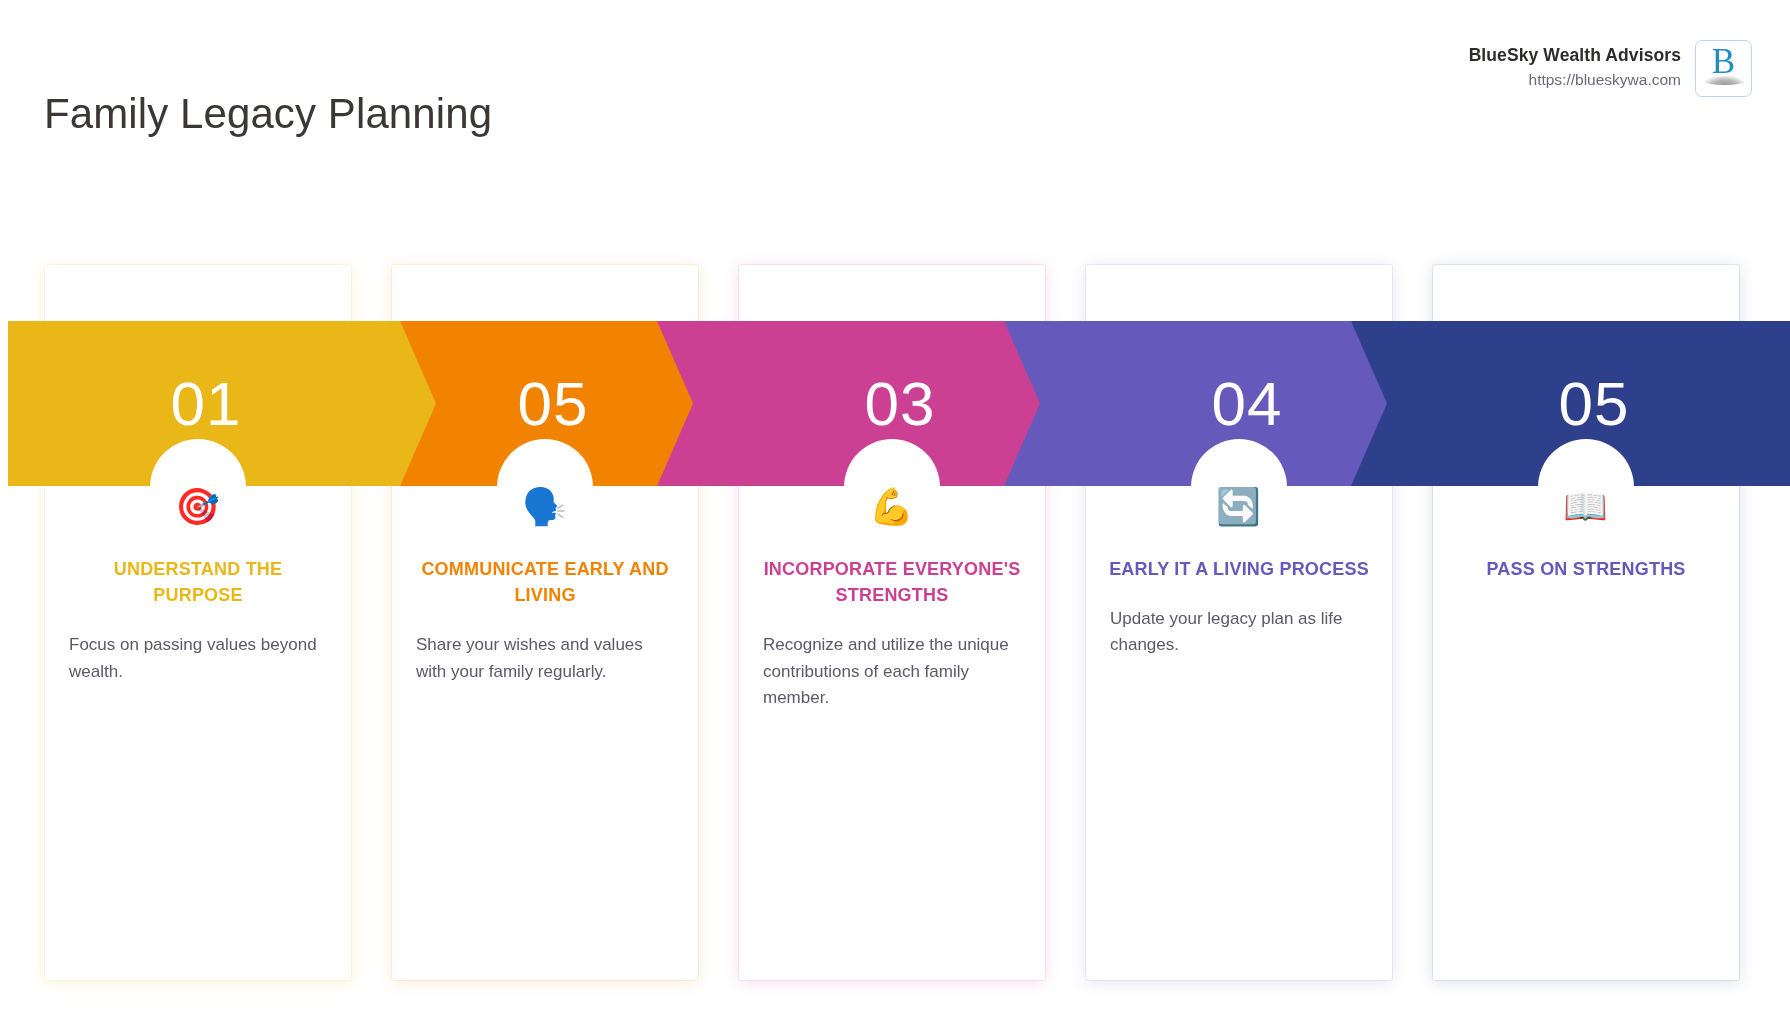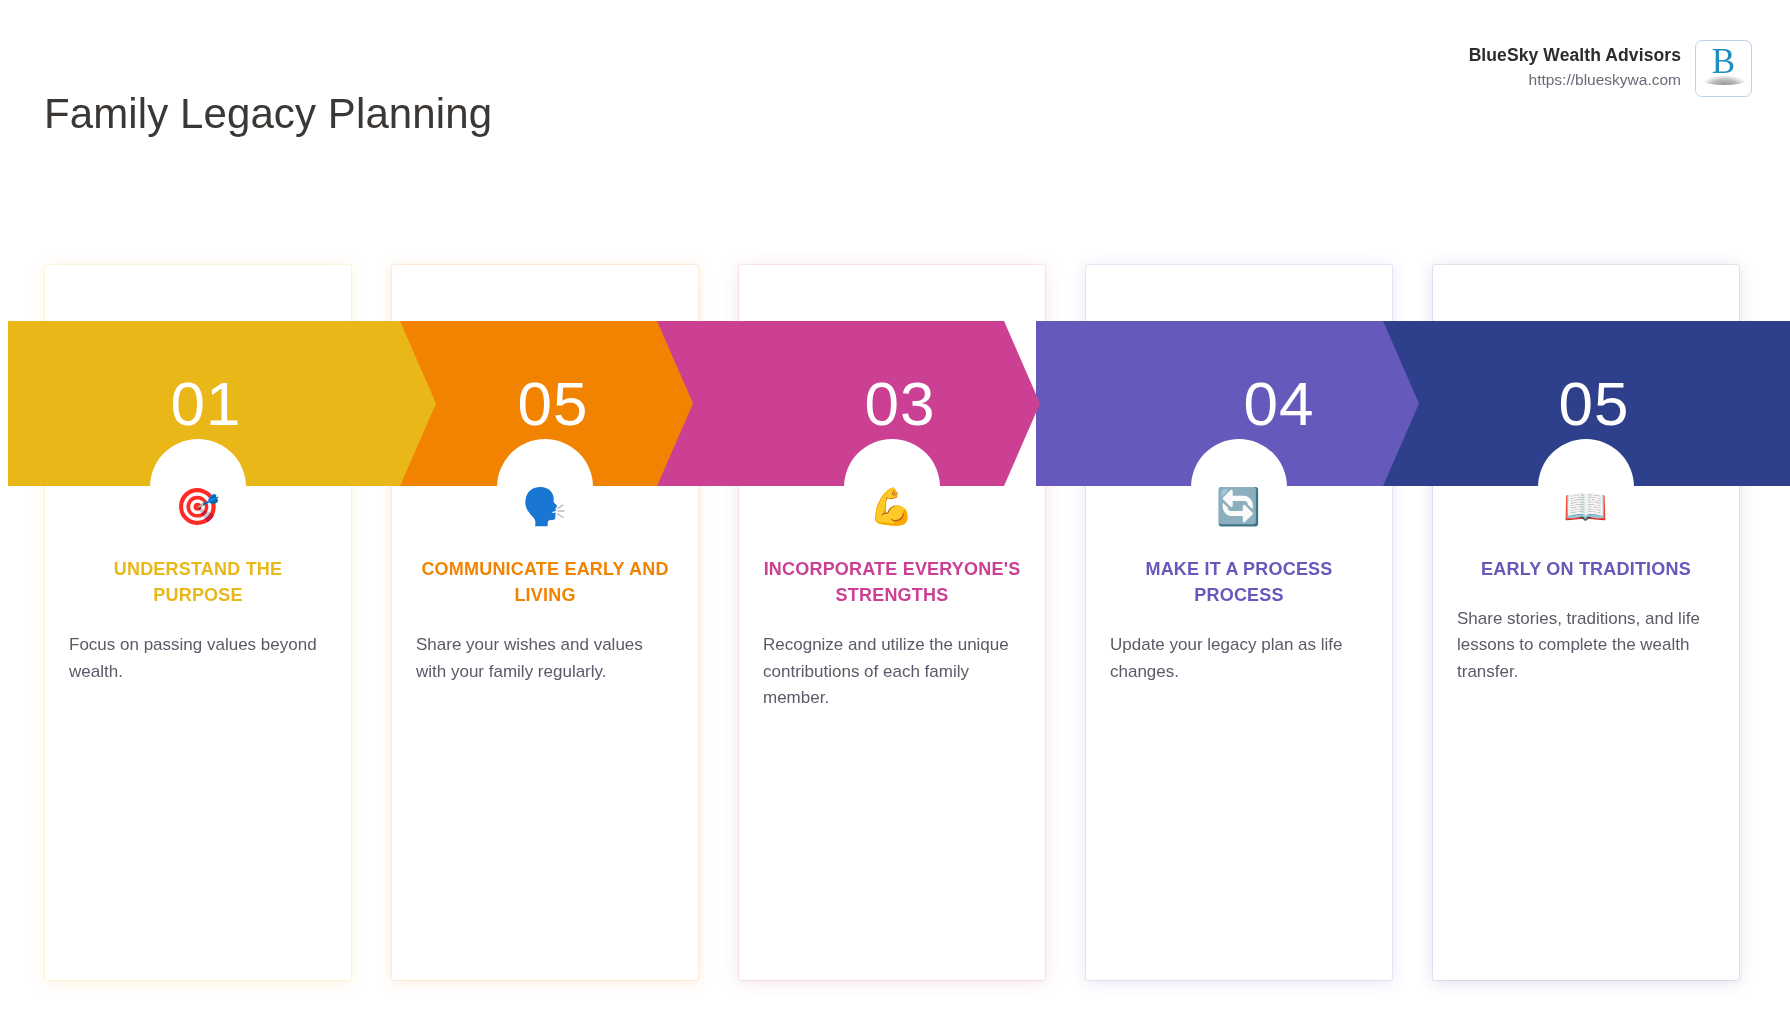--- a/index.html
+++ b/index.html
@@ -235,49 +235,48 @@
         <div class="card" style="left: 739px; box-shadow: rgba(204, 64, 148, 0.1) 0px 0px 0px 1px, rgba(204, 64, 148, 0.17) 0px 2px 16px;">
           <div class="card-content">
             <div class="card-icon">💪</div>
             <div class="card-title" style="color: rgb(204, 64, 148);">INCORPORATE EVERYONE'S STRENGTHS</div>
             <div class="card-body" style="color: rgb(91, 90, 104);">Recognize and utilize the unique contributions of each family member.</div>
           </div>
         </div>
         <div class="card" style="left: 1086px; box-shadow: rgba(101, 89, 188, 0.1) 0px 0px 0px 1px, rgba(101, 89, 188, 0.17) 0px 2px 16px;">
           <div class="card-content">
             <div class="card-icon">🔄</div>
-            <div class="card-title" style="color: rgb(101, 89, 188);">MAKE IT A PROCESS PROCESS</div>
+            <div class="card-title" style="color: rgb(101, 89, 188);">EARLY IT A LIVING PROCESS</div>
             <div class="card-body" style="color: rgb(91, 90, 104);">Update your legacy plan as life changes.</div>
           </div>
         </div>
         <div class="card" style="left: 1433px; box-shadow: rgba(46, 63, 140, 0.1) 0px 0px 0px 1px, rgba(46, 63, 140, 0.17) 0px 2px 16px;">
           <div class="card-content">
             <div class="card-icon">📖</div>
-            <div class="card-title" style="color: rgb(101, 89, 188);">EARLY ON TRADITIONS</div>
-            <div class="card-body" style="color: rgb(91, 90, 104);">Share stories, traditions, and life lessons to complete the wealth transfer.</div>
+            <div class="card-title" style="color: rgb(101, 89, 188);">PASS ON STRENGTHS</div>
           </div>
         </div>
       </div>
     <div class="bands-layer" id="bands-layer">
         <div class="band" style="left: 0px; width: 428px; z-index: 10;">
           <div class="band-shape" style="background: rgb(233, 184, 24); clip-path: polygon(0% 0%, 91.589% 0%, 100% 50%, 91.589% 100%, 0% 100%);"></div>
           <div class="band-num" style="left: 118px; width: 160px; right: auto;">01</div>
         </div>
         <div class="notch" style="left: 150px; z-index: 30;"></div>
         <div class="band" style="left: 302px; width: 383px; z-index: 9;">
           <div class="band-shape" style="background: rgb(242, 131, 0); clip-path: polygon(0% 0%, 90.601% 0%, 100% 50%, 90.601% 100%, 0% 100%);"></div>
           <div class="band-num" style="left: 163px; width: 160px; right: auto;">05</div>
         </div>
         <div class="notch" style="left: 497px; z-index: 30;"></div>
         <div class="band" style="left: 649px; width: 383px; z-index: 8;">
           <div class="band-shape" style="background: rgb(204, 64, 148); clip-path: polygon(0% 0%, 90.601% 0%, 100% 50%, 90.601% 100%, 0% 100%);"></div>
           <div class="band-num" style="left: 163px; width: 160px; right: auto;">03</div>
         </div>
         <div class="notch" style="left: 844px; z-index: 30;"></div>
-        <div class="band" style="left: 1028px; width: 383px; z-index: 7;">
+        <div class="band" style="left: 996px; width: 383px; z-index: 7;">
           <div class="band-shape" style="background: rgb(101, 89, 188); clip-path: polygon(0% 0%, 90.601% 0%, 100% 50%, 90.601% 100%, 0% 100%);"></div>
           <div class="band-num" style="left: 163px; width: 160px; right: auto;">04</div>
         </div>
         <div class="notch" style="left: 1191px; z-index: 30;"></div>
         <div class="band" style="left: 1343px; width: 447px; z-index: 6;">
           <div class="band-shape" style="background: rgb(46, 63, 140);"></div>
           <div class="band-num" style="left: 163px; width: 160px; right: auto;">05</div>
         </div>
         <div class="notch" style="left: 1538px; z-index: 30;"></div>
       </div>

